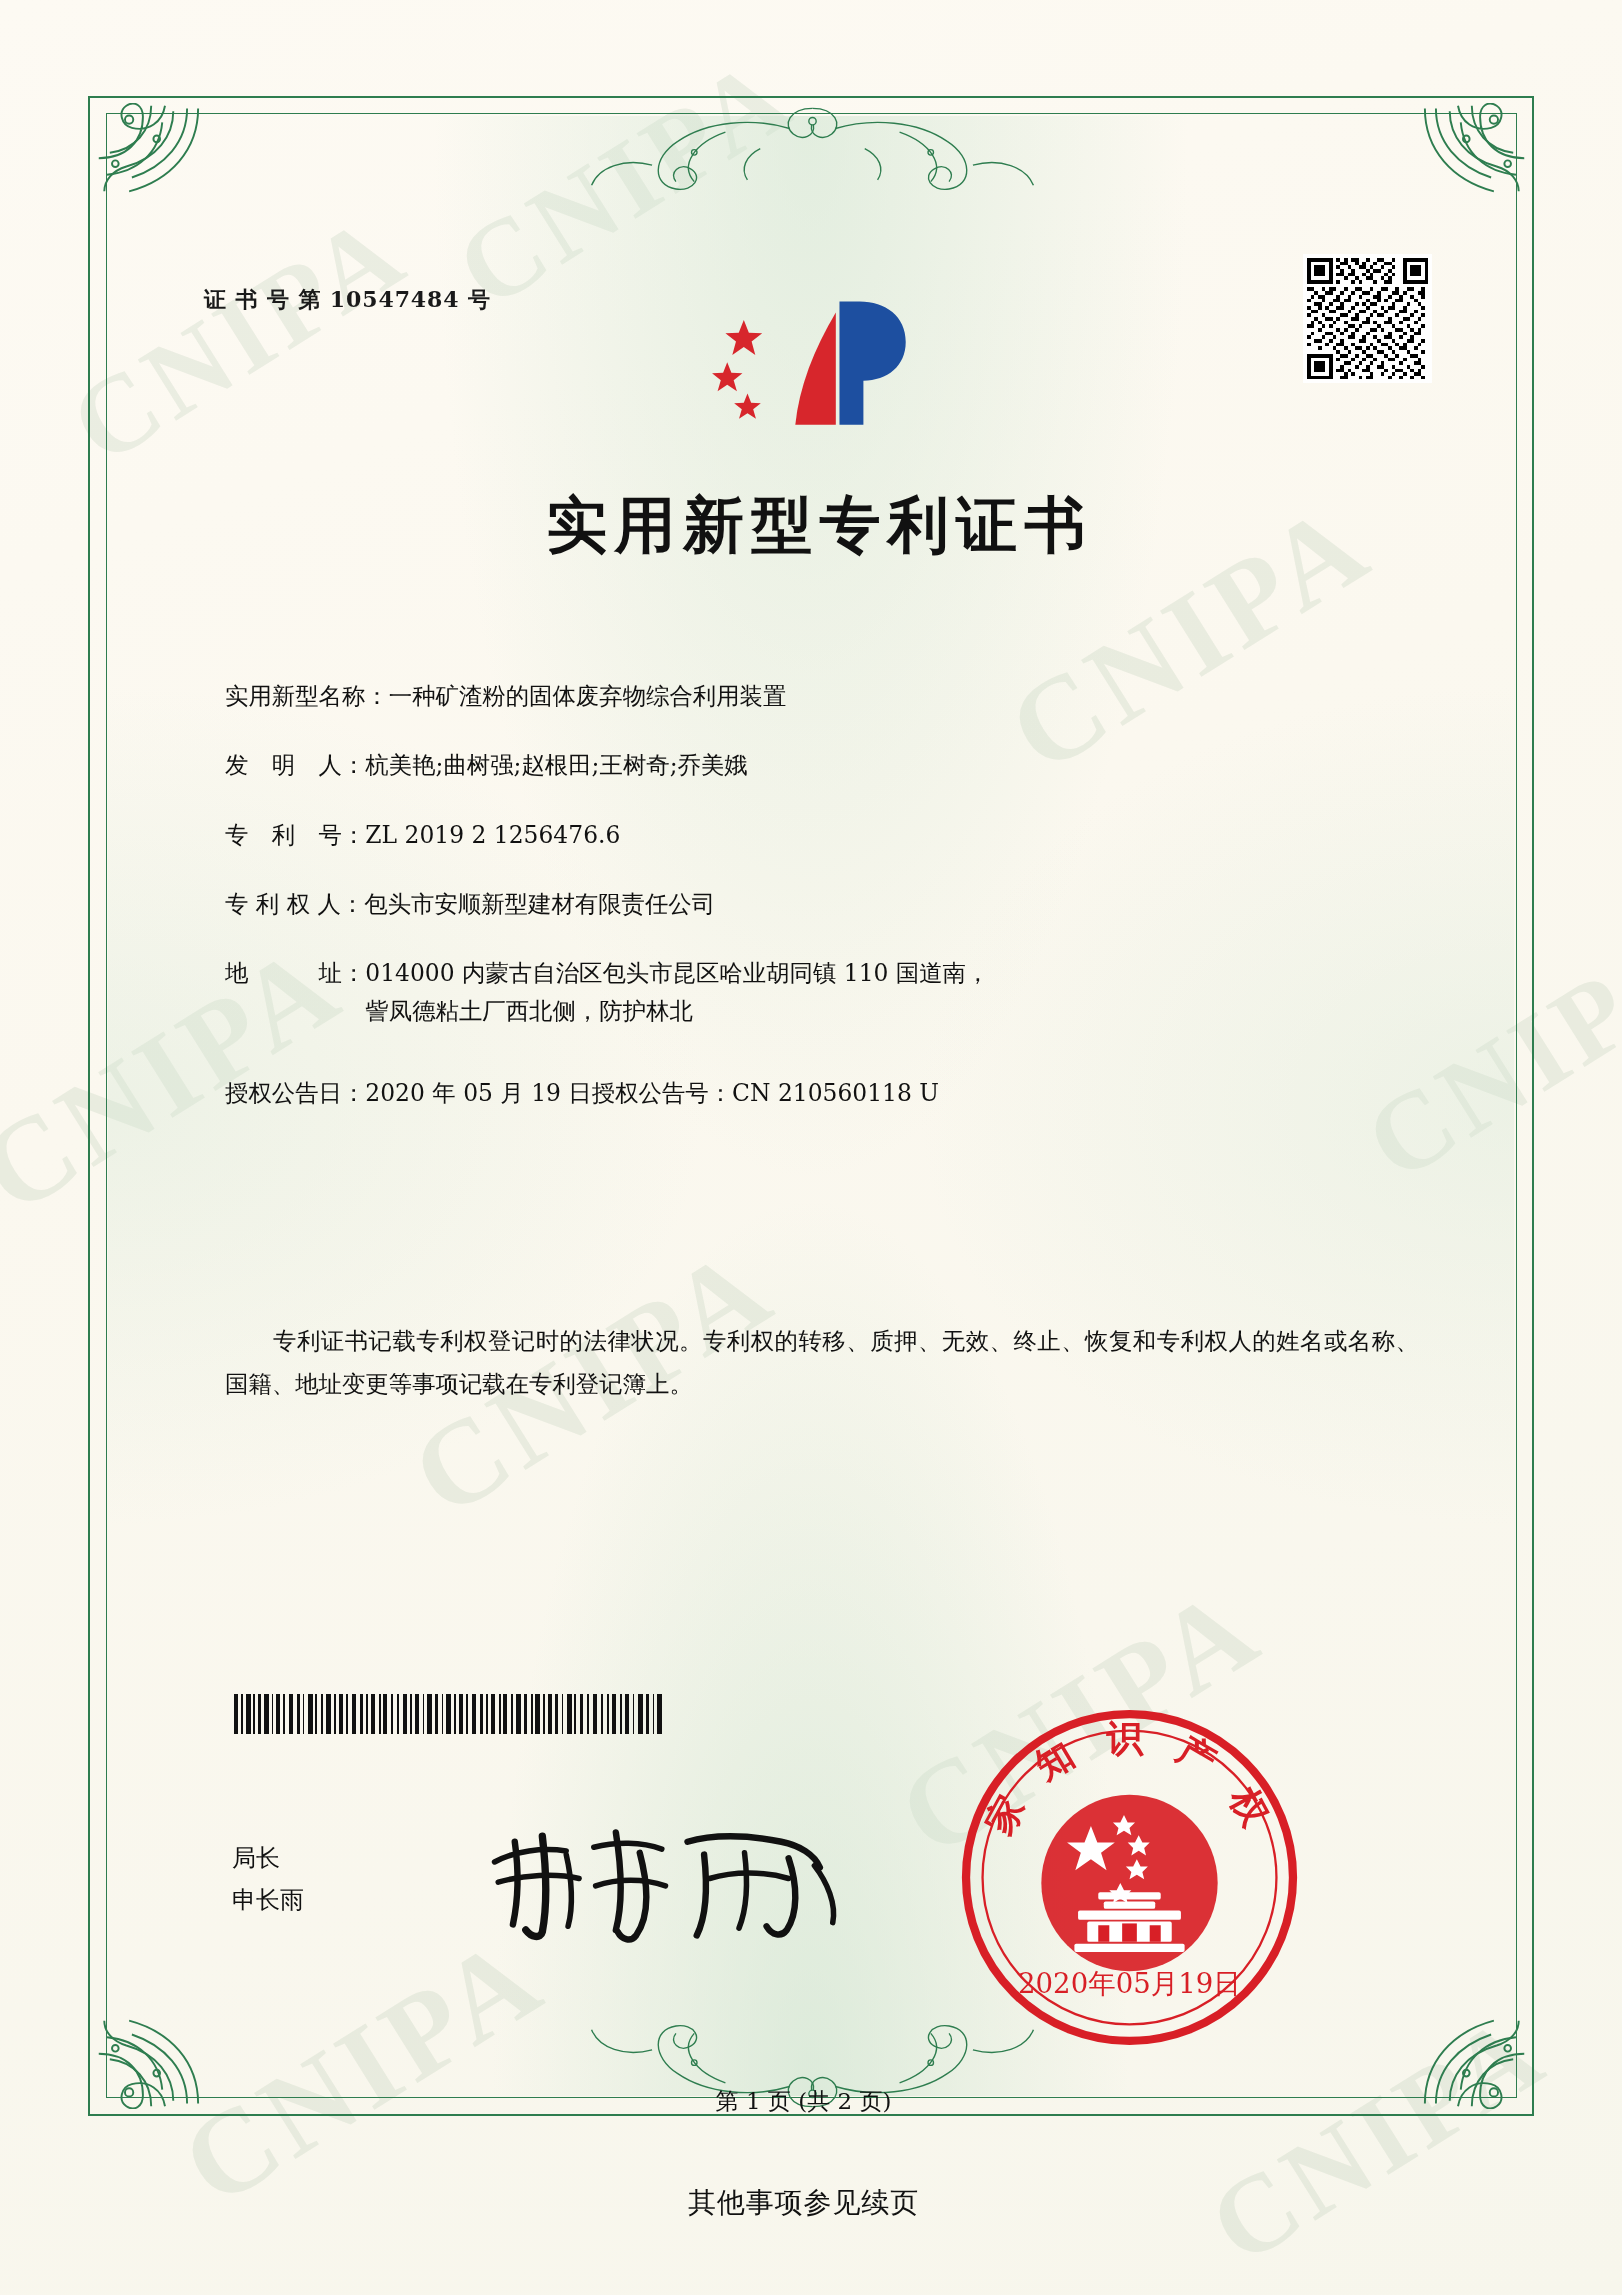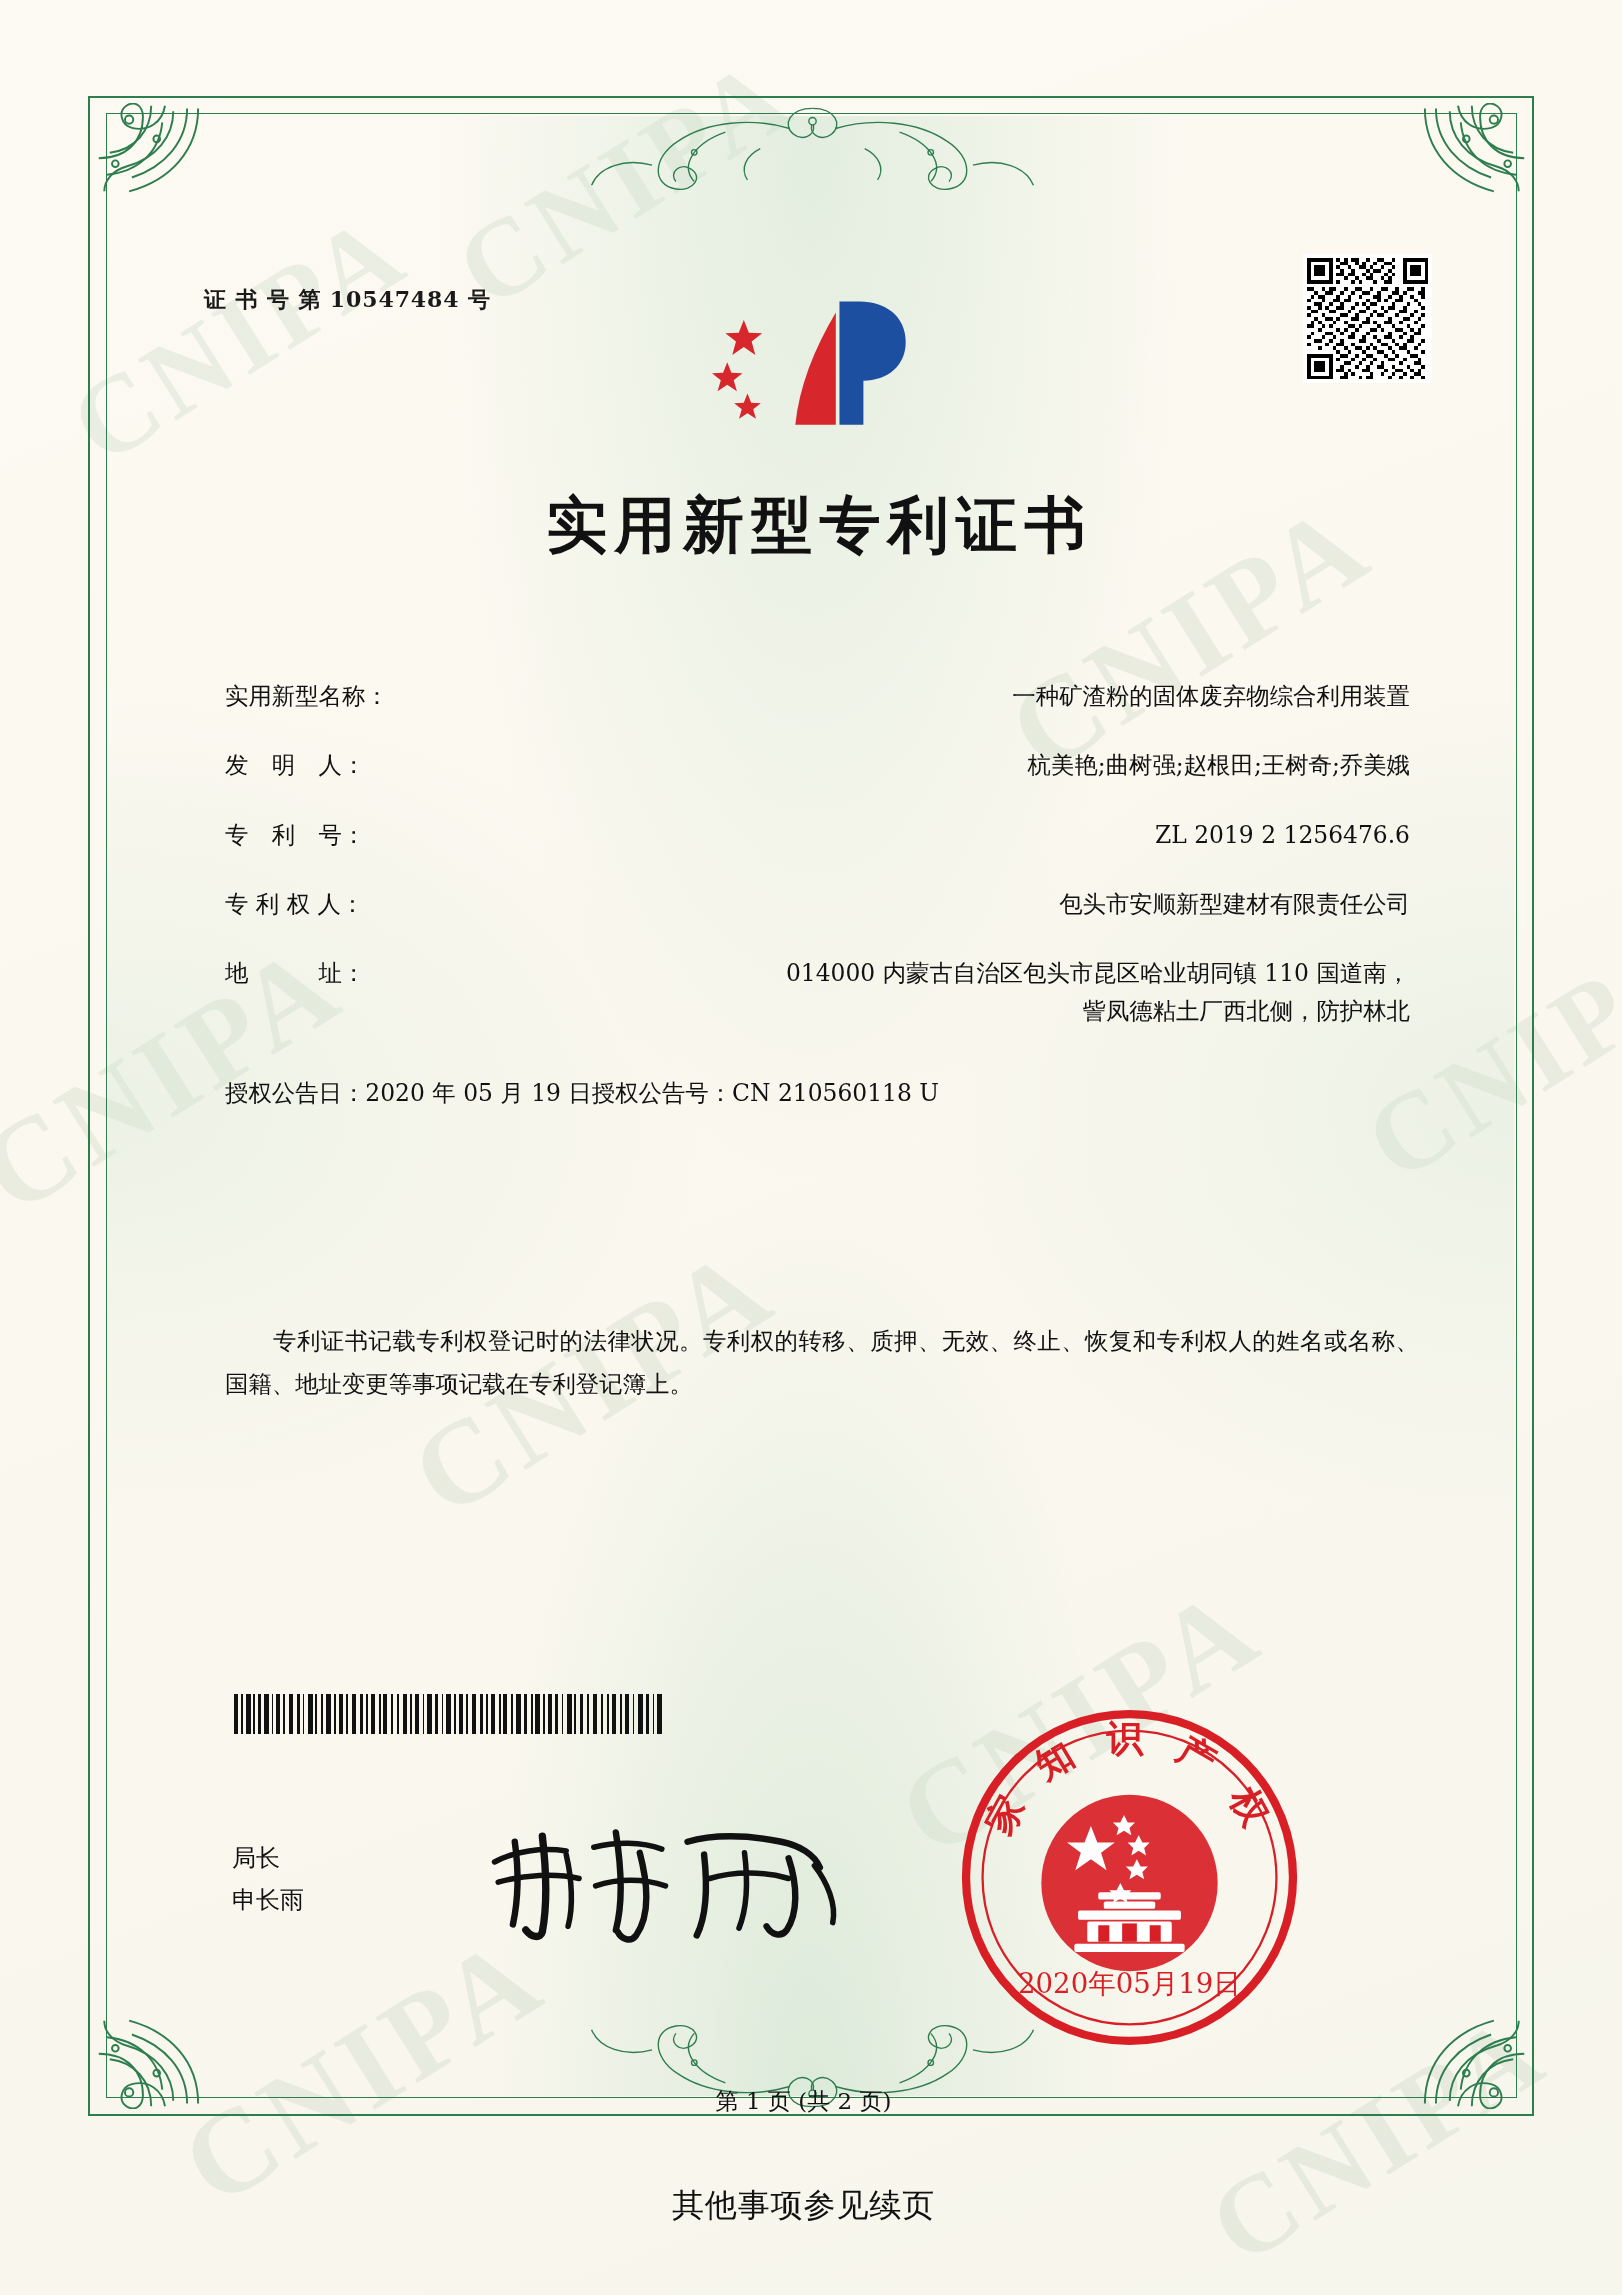--- a/index.html
+++ b/index.html
@@ -152,21 +152,20 @@
     top: 678px;
     width: 1185px;
     font-size: 23.4px;
     color: #111;
     line-height: 1.55;
   }
   .field-row {
     display: flex;
     align-items: flex-start;
     margin-bottom: 33px;
-    text-align: right;
   }
   .field-label {
     white-space: pre;
     flex: 0 0 auto;
   }
   .field-value {
     flex: 1 1 auto;
     white-space: pre-line;
   }
   .field-row.tight { margin-bottom: 44px; }
@@ -239,21 +238,21 @@
     text-align: center;
     font-size: 23px;
     color: #111;
   }
   .footer-note {
     position: absolute;
     left: 0;
     right: 16px;
     top: 2184px;
     text-align: center;
-    font-size: 32px;
+    font-size: 28px;
     color: #111;
     letter-spacing: 0.9px;
   }
 </style>
 </head>
 <body>
 
 <div class="page">
 
   <div class="watermark-layer">

